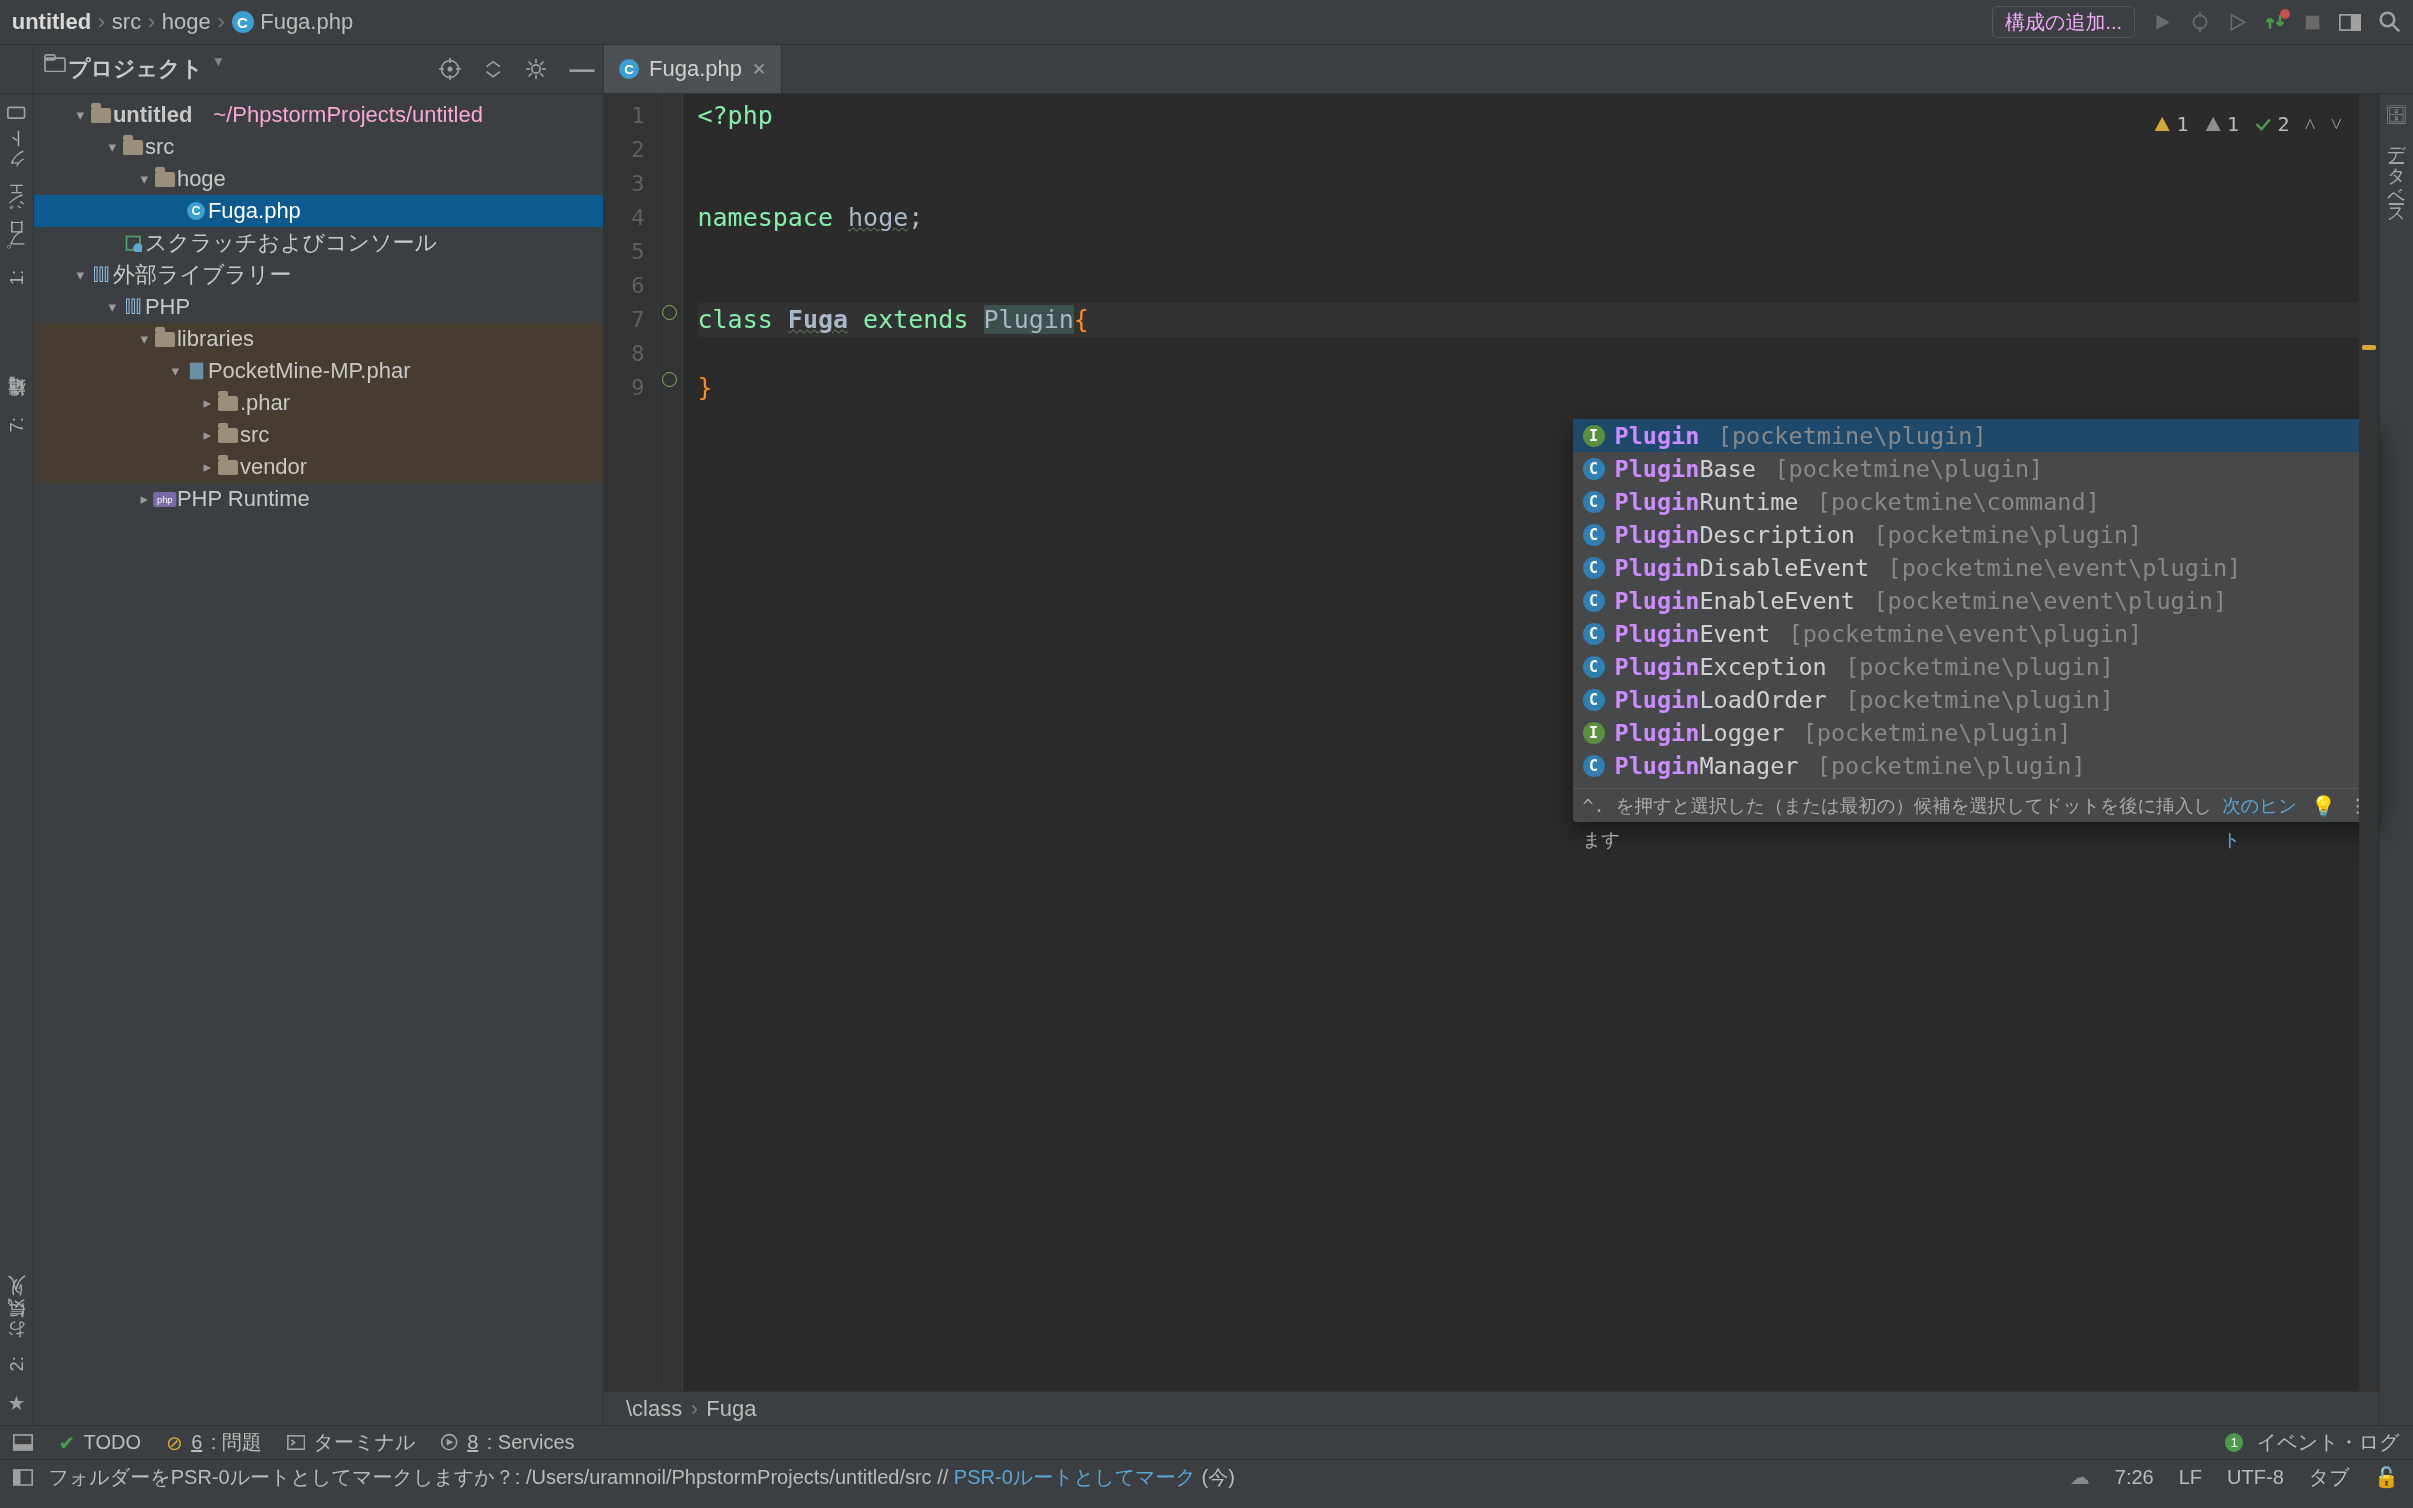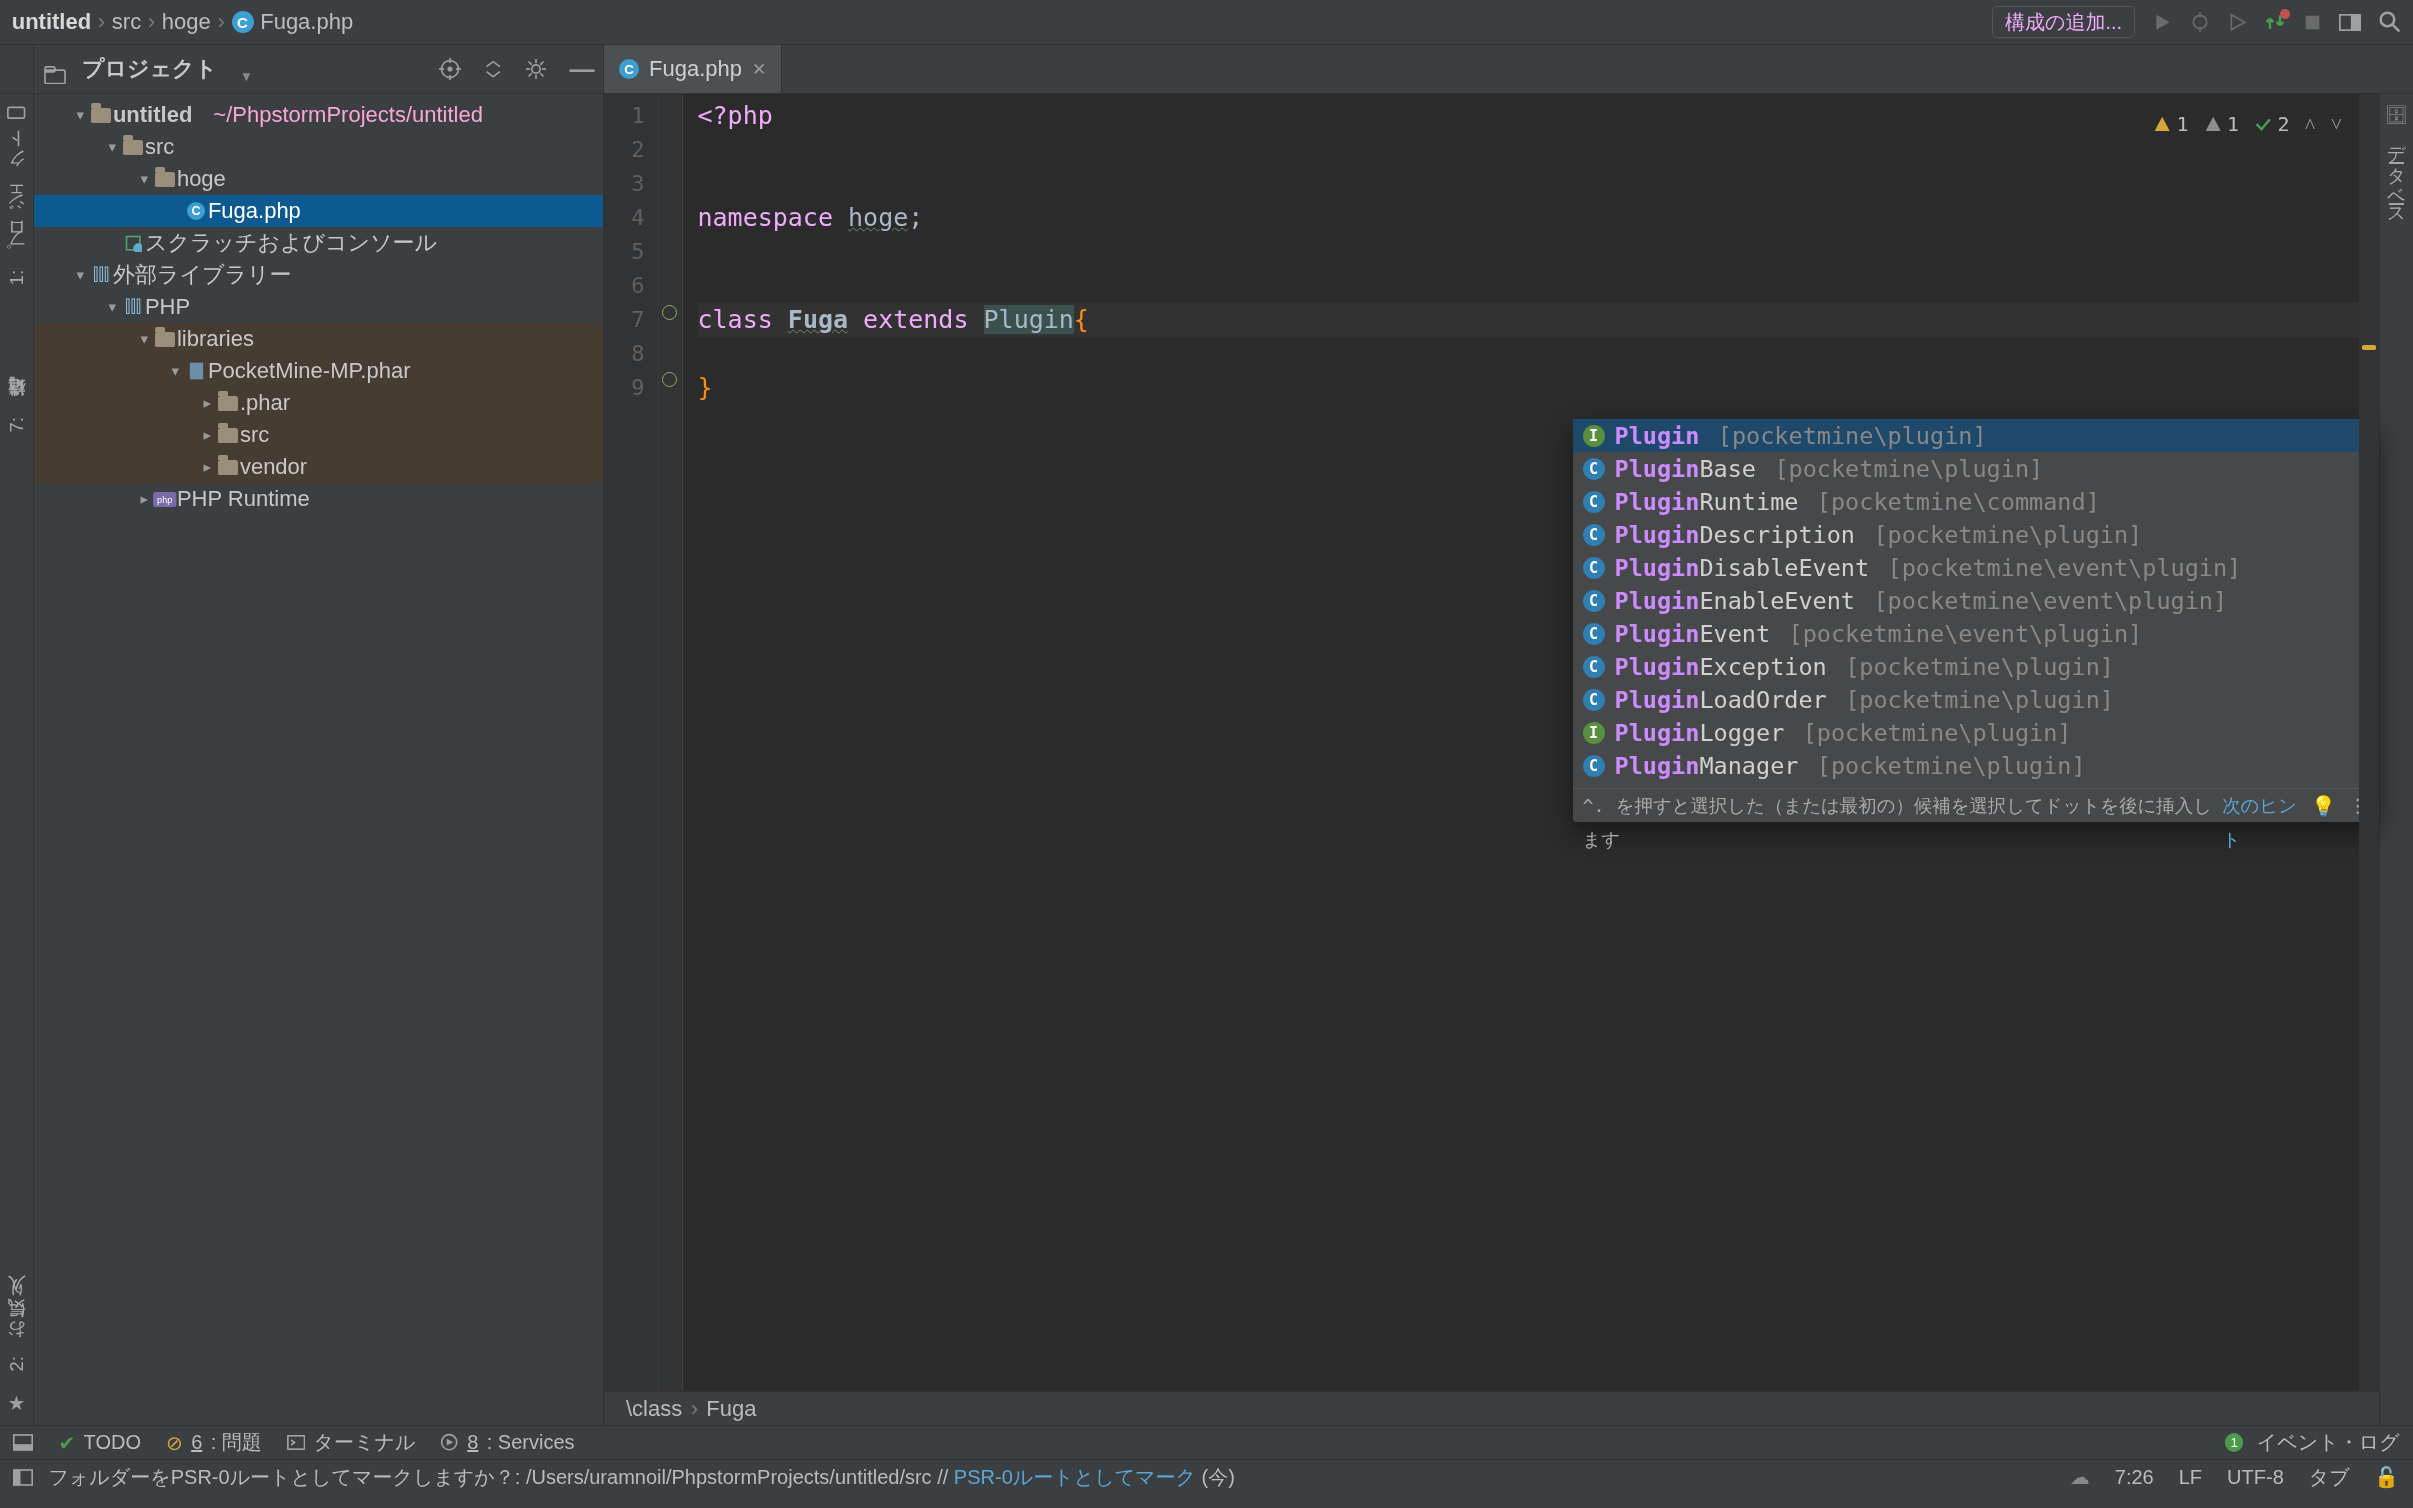--- a/index.html
+++ b/index.html
@@ -32,21 +32,21 @@
 .stripe2 {
   height:49px; display:flex; align-items:stretch;
   border-bottom:1.7px solid #323232;
 }
 .left-stripe-spacer { width:34px; border-right:1.7px solid #323232; background:#3b3f41; }
 .project-toolbar {
   width:570px; display:flex; align-items:center;
   border-right:1.7px solid #323232; padding:0 8.4px 0 10px;
   background:#3b3f41;
 }
-.proj-label { display:flex; align-items:flex-end; gap:16px; font-size:22px; font-weight:bold; color:#c8c8c8; }
+.proj-label { display:flex; align-items:flex-start; gap:2px; font-size:22px; font-weight:bold; color:#c8c8c8; }
 .proj-tri { color:#888; font-size:13.4px; margin-left:6.7px; }
 .proj-icons { margin-left:auto; display:flex; align-items:center; gap:23.5px; }
 .proj-icons .ic { color:#9e9e9e; }
 .tab-row { flex:1; display:flex; align-items:stretch; background:#3b3f41; }
 .tab {
   display:flex; align-items:center; gap:10px; padding:0 15px;
   background:#4c5052; border-right:0.8px solid #323232;
   font-size:22px; color:#d0d0d0;
 }
 .tab .close { color:#9a9a9a; font-size:17px; }
@@ -85,21 +85,21 @@
   width:55px; background:#313335; border-right:0.8px solid #3a3a3a;
   color:#606060; font-family:Menlo,Consolas,monospace; font-size:22px;
   text-align:right; padding-right:13.4px; padding-top:5px; line-height:34px;
 }
 .gutter-icons { width:23.5px; background:#313335; border-right:0.8px solid #414141; position:relative; }
 .gu-i { position:absolute; left:3.4px; width:15px;height:15px; border:1.7px solid #8fae60; border-radius:8.4px; }
 .code {
   flex:1; font-family:Menlo,Consolas,monospace; font-size:25px;
   line-height:34px; padding:5px 0 0 15px; color:#a9b7c6; position:relative;
 }
-.code .kw { color:#f0abfc; }
+.code .kw { color:#86efac; }
 .code .bold-id { font-weight:bold; }
 .code .br { color:#ff8c14; }
 .code .highlight-word { background:#3b514d; }
 .code .ns-id { text-decoration:underline wavy #6a8a6a; text-decoration-thickness:0.8px; }
 .line { height:34px; }
 .line.current { background:#323232; }
 
 
 .inspections {
   position:absolute; top:13.4px; right:17px;

